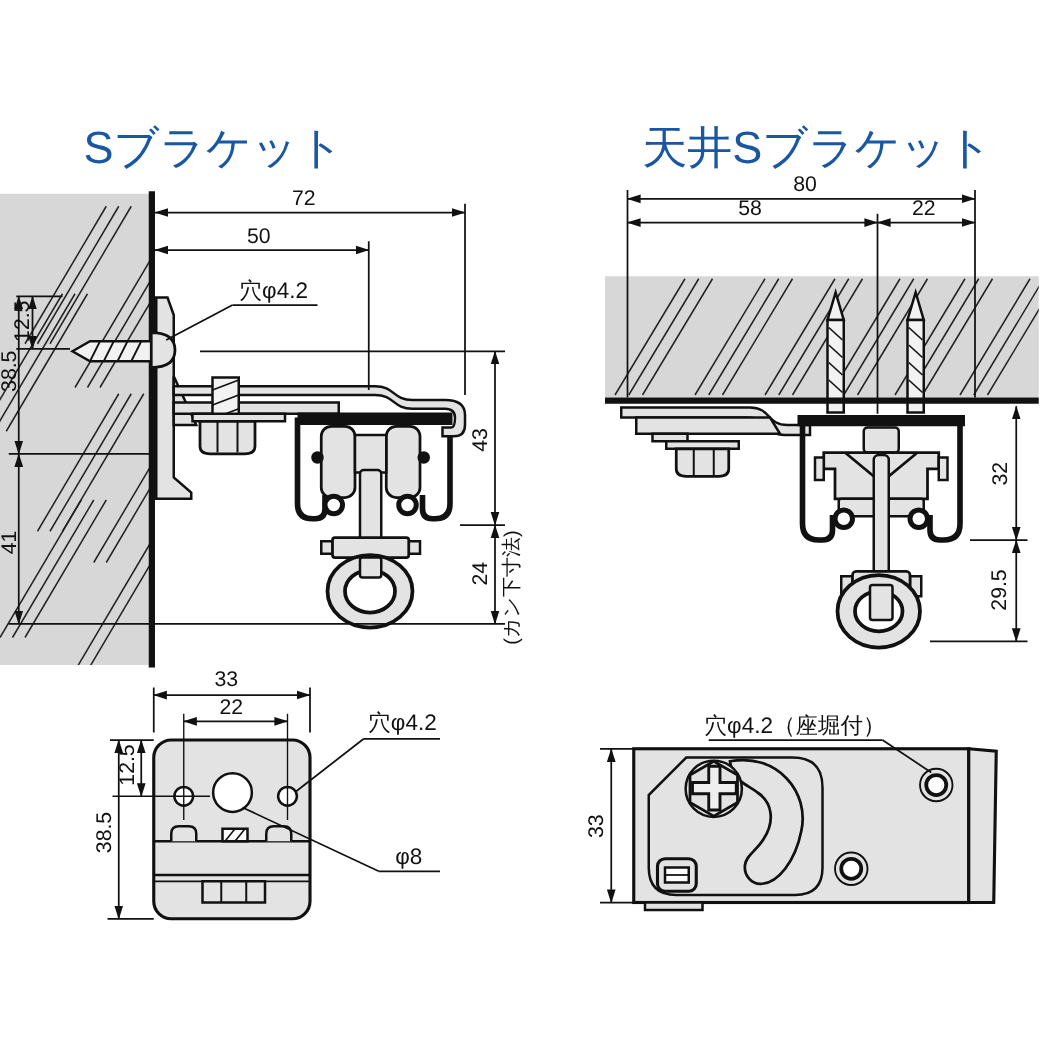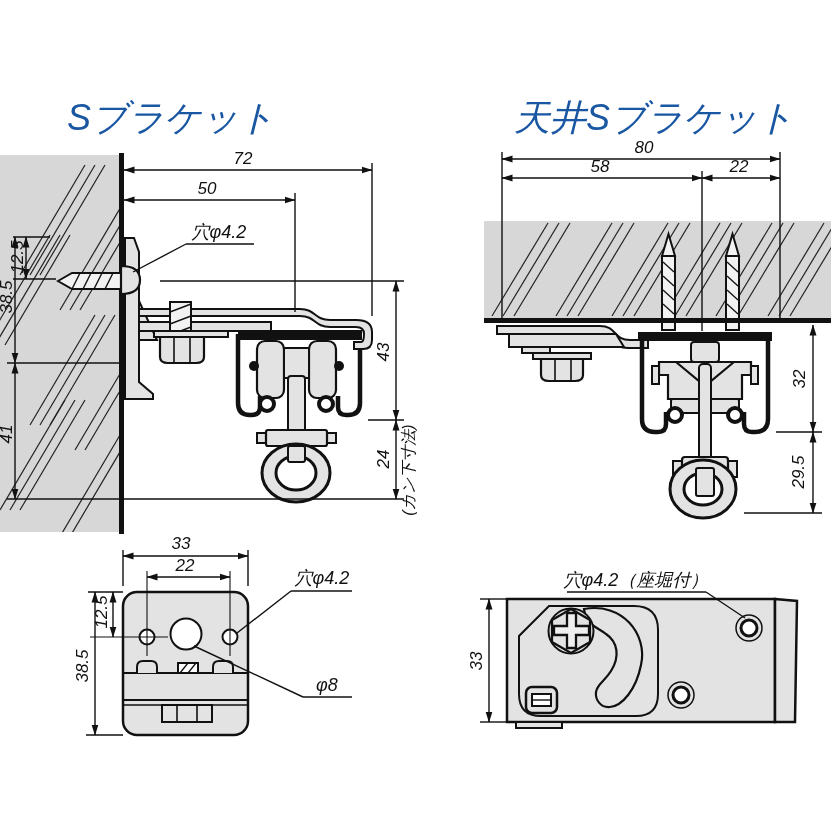--- a/index.html
+++ b/index.html
@@ -1,17 +1,17 @@
 <!DOCTYPE html>
 <html><head>
 <meta charset="utf-8">
 <style>
   html,body{margin:0;padding:0;background:#fff;}
   .canvas{position:relative;width:833px;height:833px;background:#ffffff;overflow:hidden;
-          font-family:"Liberation Sans",sans-serif;font-style:italic;}
+          font-family:"Liberation Sans",sans-serif;}
   svg text{font-family:"Liberation Sans","DejaVu Sans",sans-serif;fill:#111;}
   .title{font-size:36px;fill:#1a57a3;}
   .dim{font-size:17px;}
   .lbl{font-size:18px;}
   .note{font-size:16px;}
 </style>
 </head>
 <body>
 
 <div class="canvas">

